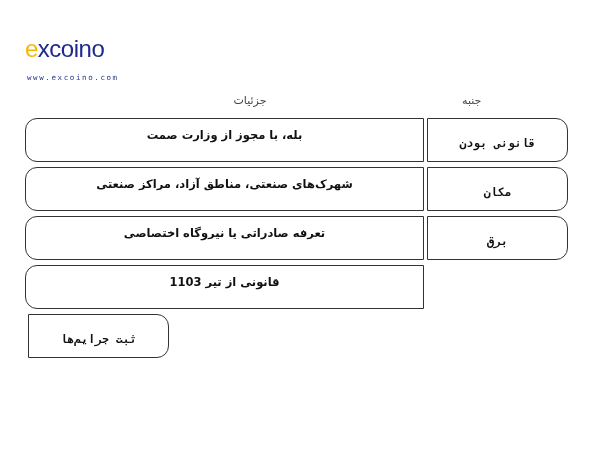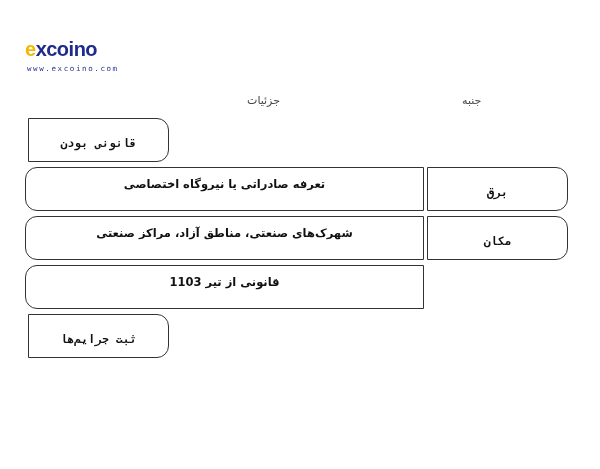--- a/index.html
+++ b/index.html
@@ -1,25 +1,25 @@
 <!DOCTYPE html>
 <html><head>
 <meta charset="utf-8">
 <style>
   html, body { margin:0; padding:0; background:#ffffff; }
   body { width:600px; height:469px; position:relative; overflow:hidden;
          font-family:"DejaVu Sans", sans-serif; color:#111; }
   .logo { position:absolute; left:25px; top:37px; }
-  .logo-word { font-family:"Liberation Sans", sans-serif; font-weight:bold; font-size:20px;
+  .logo-word { font-family:"Liberation Sans", sans-serif; font-weight:normal; font-size:24px;
                letter-spacing:-0.5px; line-height:24px; color:#1f2a8c; }
   .logo-word .e { color:#f5b800; }
   .logo-url { font-family:"DejaVu Sans Mono", monospace; font-size:7.5px; letter-spacing:1.6px;
-              color:#2a3590; margin-top:3px; margin-left:2px; }
+              color:#2a3590; margin-top:12px; margin-left:2px; }
   .hdr { position:absolute; top:94px; font-size:11px; color:#444; direction:rtl; }
-  .hdr-detail { left:220px; width:60px; text-align:right; }
+  .hdr-detail { left:220px; width:60px; text-align:center; }
   .hdr-aspect { left:462px; width:60px; text-align:left; }
   .rows { position:absolute; left:25px; top:118px; width:543px; }
   .row { display:flex; height:44px; margin-bottom:5px; }
   .cell { border:1.3px solid #333; box-sizing:border-box; height:100%;
           display:flex; align-items:center; justify-content:center; direction:rtl;
           font-weight:bold; font-size:11.5px; }
   .cell-detail { width:399px; border-radius:12px 0 0 12px; border-right-width:1.3px; }
   .cell-detail span { position:relative; top:-5px; }
   .gap { width:3px; }
   .cell-aspect { width:141px; border-radius:0 12px 12px 0;font-family:Liberation Mono, monospace; }
@@ -31,41 +31,44 @@
 <div class="logo">
   <div class="logo-word"><span class="e">e</span><span>xcoino</span></div>
   <div class="logo-url">www.excoino.com</div>
 </div>
 
 <div class="hdr hdr-detail">جزئیات</div>
 <div class="hdr hdr-aspect">جنبه</div>
 
 <div class="rows">
   <div class="row">
+    <div class="cell cell-detail">
+        <span>بله، با مجوز از وزارت صمت</span>
+      </div>
     <div class="gap"></div>
     <div class="cell cell-aspect">
         <span>قانونی بودن</span>
+      </div>
+  </div>
+  <div class="row">
+    <div class="cell cell-detail">
+        <span>شهرک‌های صنعتی، مناطق آزاد، مراکز صنعتی</span>
+      </div>
+    <div class="gap"></div>
+    <div class="cell cell-aspect">
+        <span>مکان</span>
       </div>
   </div>
   <div class="row">
     <div class="cell cell-detail">
         <span>تعرفه صادراتی یا نیروگاه اختصاصی</span>
       </div>
     <div class="gap"></div>
     <div class="cell cell-aspect">
         <span>برق</span>
-      </div>
-  </div>
-  <div class="row">
-    <div class="cell cell-detail">
-        <span>شهرک‌های صنعتی، مناطق آزاد، مراکز صنعتی</span>
-      </div>
-    <div class="gap"></div>
-    <div class="cell cell-aspect">
-        <span>مکان</span>
       </div>
   </div>
   <div class="row">
     <div class="cell cell-detail">
         <span>قانونی از تیر 1103</span>
       </div>
     <div class="gap"></div>
   </div>
   <div class="row">
     <div class="gap"></div>

